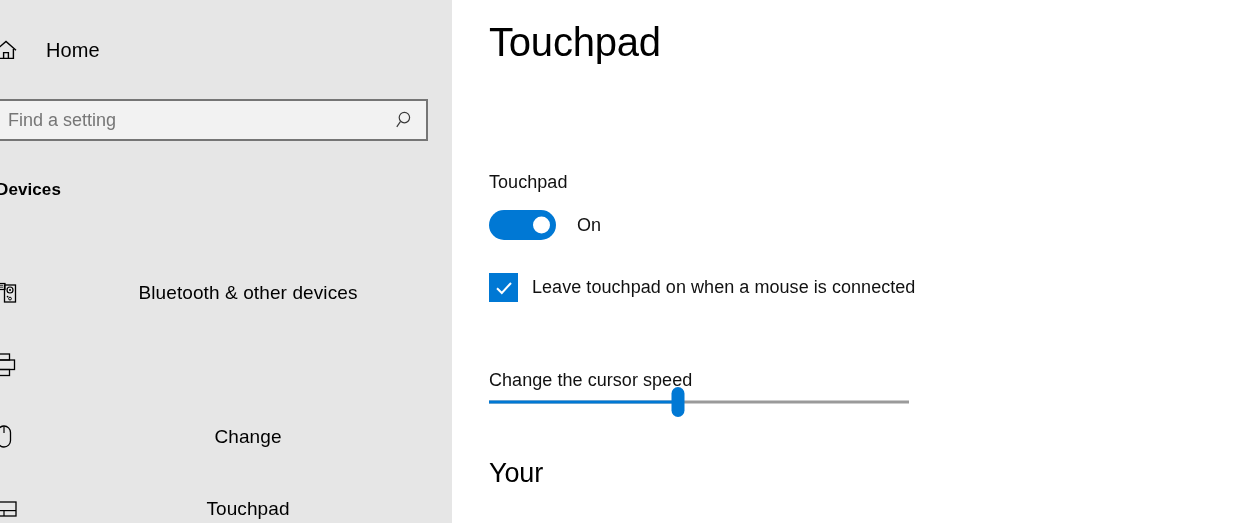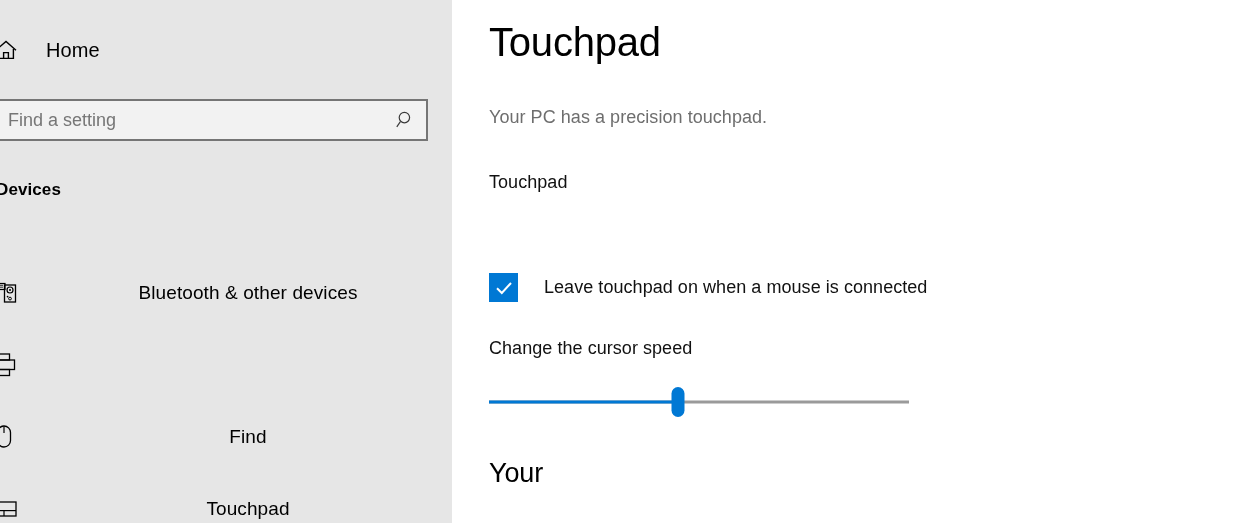--- a/index.html
+++ b/index.html
@@ -187,31 +187,31 @@
     width: 29px; height: 29px;
     background: #0078d4;
     position: relative;
     cursor: pointer;
     flex: none;
     display: flex;
     align-items: center;
     justify-content: center;
   }
   .check-label {
-    margin-left: 26px;
+    margin-left: 14px;
     font-size: 18px;
     color: #111111;
     white-space: nowrap;
     letter-spacing: 0.05px;
   }
 
   
   .slider-label {
     position: absolute;
-    left: 37px; top: 338px;
+    left: 37px; top: 370px;
     font-size: 18px;
     color: #111111;
     letter-spacing: 0.05px;
   }
   .slider {
     position: absolute;
     left: 37px; top: 388px;
     width: 420px; height: 28px;
     cursor: pointer;
   }
@@ -307,44 +307,49 @@
         </span>
       </div>
 
       <div class="nav-item">
         <span class="nav-icon">
           <svg width="30" height="30" viewBox="0 0 30 30">
             <rect x="8.5" y="4" width="13" height="21" rx="6.5" ry="6.5" fill="none" stroke="#000" stroke-width="1.3"></rect>
             <line x1="15" y1="4.6" x2="15" y2="11" stroke="#000" stroke-width="1.2"></line>
           </svg>
         </span>
-        <span class="nav-label">Find</span>
+        <span class="nav-label">Change</span>
       </div>
 
       <div class="nav-item">
         <span class="nav-icon">
           <svg width="30" height="30" viewBox="0 0 30 30">
             <rect x="3" y="8" width="24" height="14" fill="none" stroke="#000" stroke-width="1.3"></rect>
             <line x1="3" y1="16.6" x2="27" y2="16.6" stroke="#000" stroke-width="1.2"></line>
             <line x1="15" y1="16.6" x2="15" y2="22" stroke="#000" stroke-width="1.2"></line>
           </svg>
         </span>
         <span class="nav-label">Touchpad</span>
       </div>
 
     </div>
   </div>
 
   <div id="content">
 
     <div class="page-title">Touchpad</div>
-    <div class="page-subtitle">Your PC has a precision touchpad.</div>
 
     <div class="field-label">Touchpad</div>
 
+    <div class="toggle-row">
+      <div class="toggle">
+        <span class="toggle-knob"></span>
+      </div>
+      <span class="toggle-state">On</span>
+    </div>
 
     <div class="check-row">
       <div class="checkbox">
         <svg width="22" height="22" viewBox="0 0 22 22">
           <path d="M4 11.2 L8.8 16 L18 6" fill="none" stroke="#ffffff" stroke-width="2"></path>
         </svg>
       </div>
       <span class="check-label">Leave touchpad on when a mouse is connected</span>
     </div>
 

